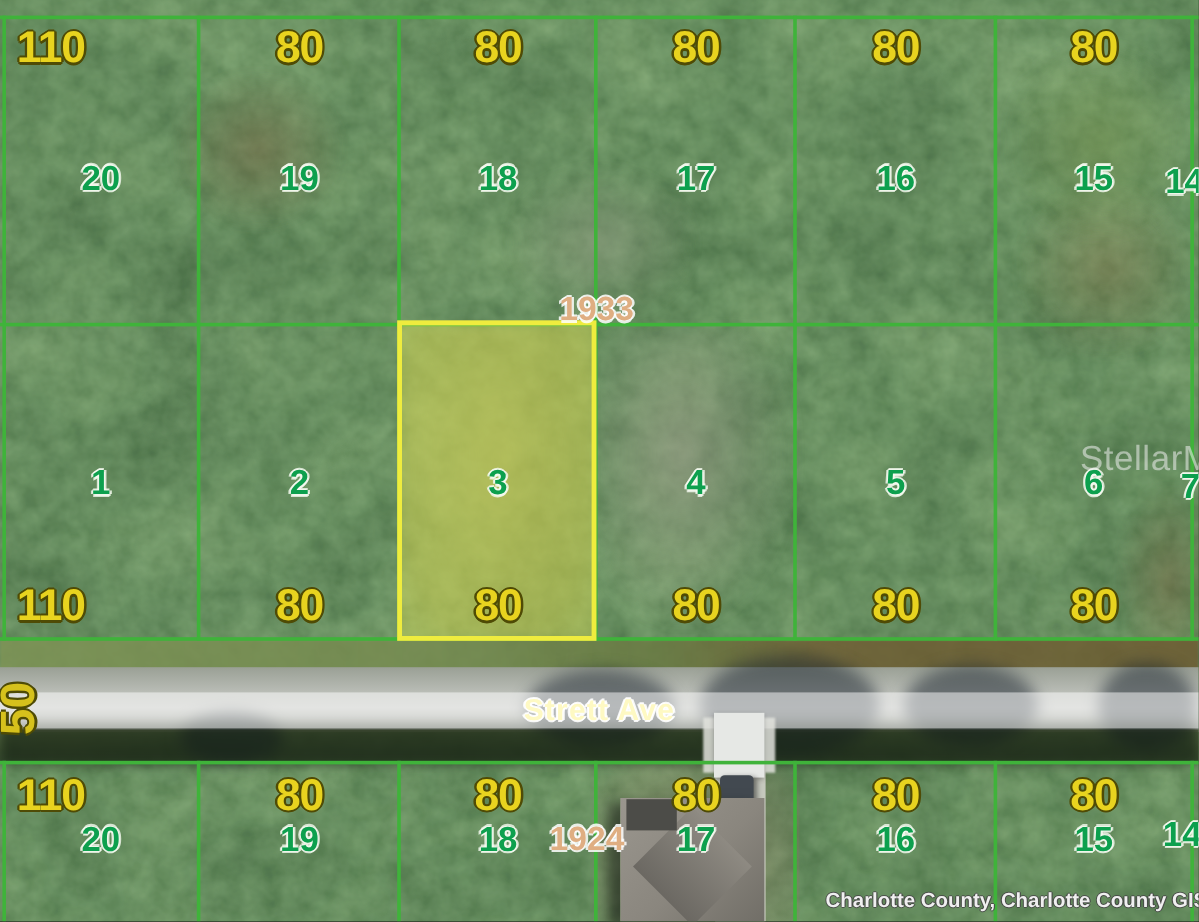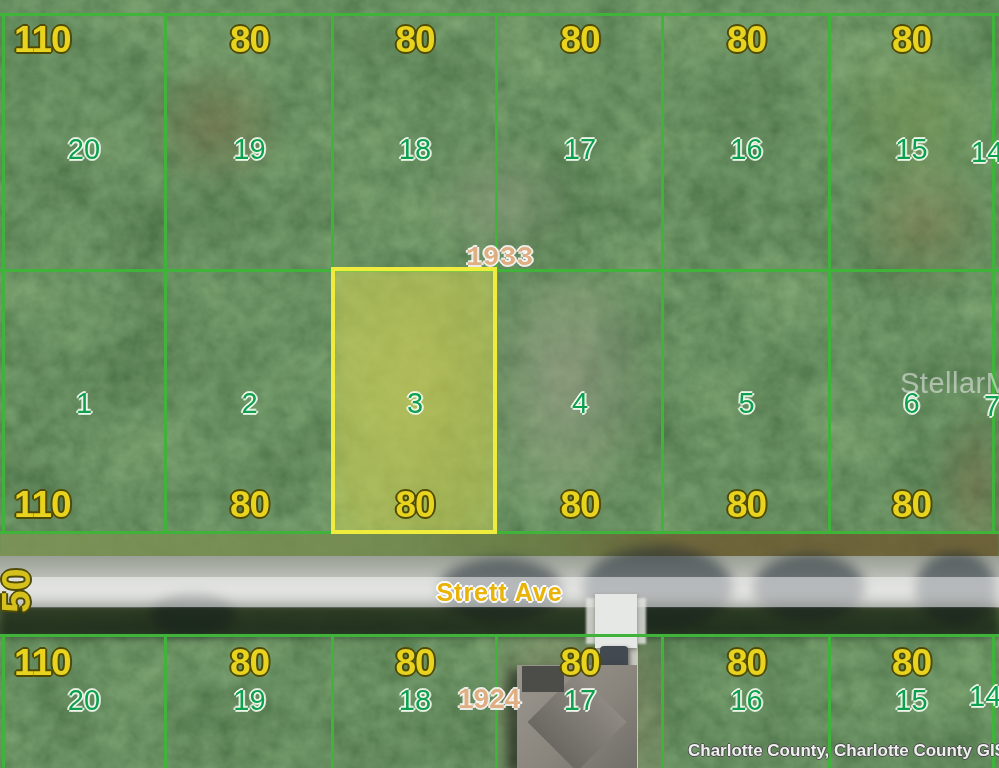--- a/index.html
+++ b/index.html
@@ -62,40 +62,40 @@
   .rN{top:13px;height:256px;} .rM{top:269px;height:262px;} .rS{top:634px;height:134px;}
   .c0{left:2px;width:164px;} .c1{left:166px;width:167px;} .c2{left:333px;width:164px;}
   .c3{left:497px;width:166px;} .c4{left:663px;width:167px;} .c5{left:830px;width:163px;}
   .dim,.num{position:absolute;left:0;right:0;text-align:center;white-space:nowrap;}
   .dim{
     color:var(--dim);font-size:37px;font-weight:bold;letter-spacing:-1px;
     text-shadow:2px 0 0 #4f4b05,-2px 0 0 #4f4b05,0 2px 0 #4f4b05,0 -2px 0 #4f4b05,
       1px 1px 0 #4f4b05,-1px -1px 0 #4f4b05,1px -1px 0 #4f4b05,-1px 1px 0 #4f4b05;
   }
   .num{
-    color:var(--num);font-size:29px;font-weight:normal;
+    color:var(--num);font-size:29px;font-weight:bold;
     text-shadow:2px 0 0 rgba(245,250,240,.8),-2px 0 0 rgba(245,250,240,.8),
       0 2px 0 rgba(245,250,240,.8),0 -2px 0 rgba(245,250,240,.8),
       1px 1px 0 rgba(245,250,240,.8),-1px -1px 0 rgba(245,250,240,.8);
   }
   .rN .dim{top:6px;} .rN .num{top:120px;}
   .rM .num{top:118px;} .rM .dim{bottom:5px;}
   .rS .dim{top:8px;} .rS .num{top:50px;}
   .c0 .dim{text-align:left;padding-left:12px;}
   .edge{position:absolute;z-index:7;}
   .edgeN{left:971px;top:136px;} .edgeM{left:984px;top:390px;} .edgeS{left:969px;top:680px;}
   .blk{
     position:absolute;z-index:7;color:var(--blk);font-size:28px;font-weight:bold;white-space:nowrap;
     text-shadow:2px 0 0 rgba(255,255,255,.85),-2px 0 0 rgba(255,255,255,.85),
       0 2px 0 rgba(255,255,255,.85),0 -2px 0 rgba(255,255,255,.85);
   }
-  .blkN{left:466px;top:242px;font-family:Liberation Mono, monospace;} .blkS{left:458px;top:683px;}
+  .blkN{left:466px;top:242px;} .blkS{left:458px;top:683px;}
   .street{
     position:absolute;z-index:7;left:0;top:578px;width:999px;text-align:center;
-    color:#eab308;font-size:25px;font-weight:bold;letter-spacing:1px;
+    color:#fef9c3;font-size:25px;font-weight:bold;letter-spacing:1px;
     text-shadow:2px 0 0 rgba(255,255,255,.9),-2px 0 0 rgba(255,255,255,.9),
       0 2px 0 rgba(255,255,255,.9),0 -2px 0 rgba(255,255,255,.9),
       1px 1px 0 rgba(255,255,255,.9),-1px -1px 0 rgba(255,255,255,.9);
   }
   .fifty{
     position:absolute;z-index:7;left:-12px;top:568px;width:56px;text-align:center;
     color:#d6c11c;font-size:40px;font-weight:bold;transform:rotate(-90deg);
     text-shadow:2px 0 0 #4f4b05,-2px 0 0 #4f4b05,0 2px 0 #4f4b05,0 -2px 0 #4f4b05;
   }
   .mls{position:absolute;z-index:8;left:900px;top:367px;color:rgba(238,238,238,.55);font-size:29px;letter-spacing:.5px;white-space:nowrap;}

